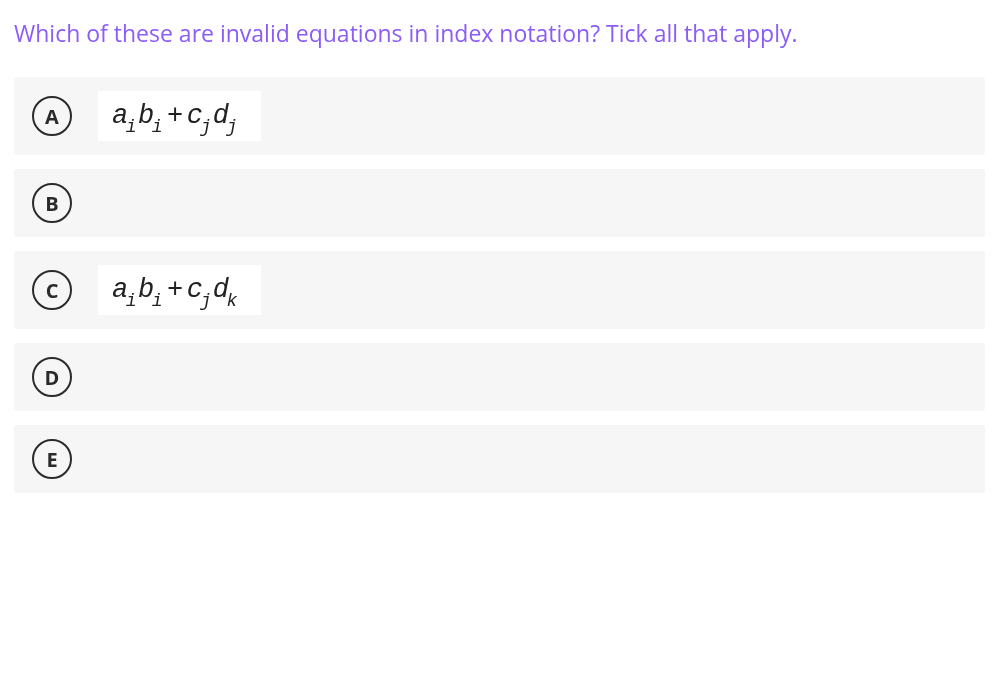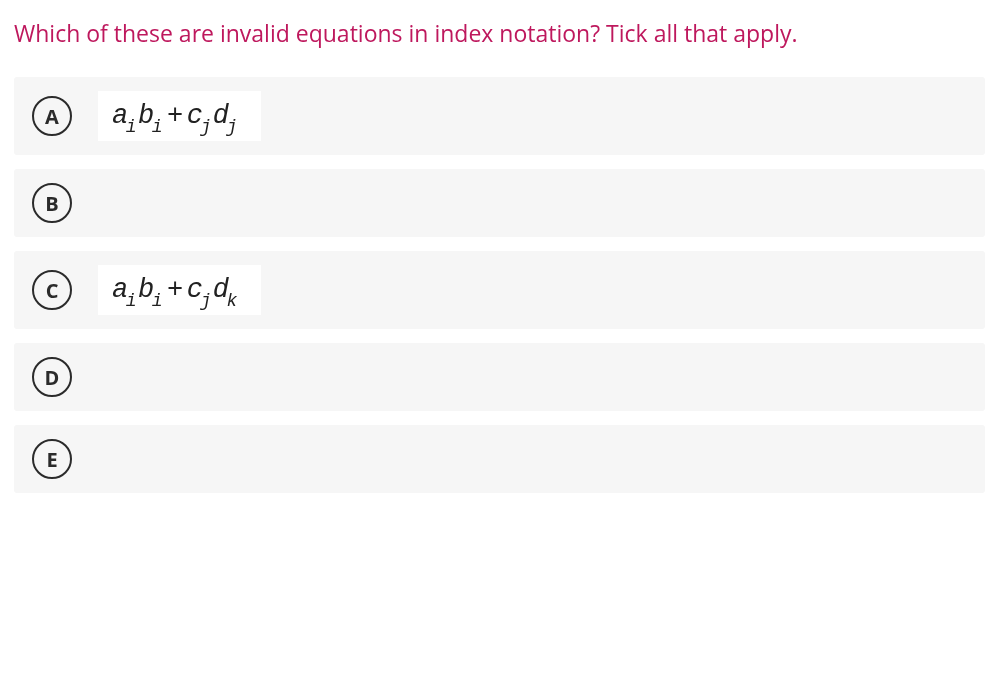--- a/index.html
+++ b/index.html
@@ -7,21 +7,21 @@
       font-family: -apple-system, 'Segoe UI', 'Open Sans', sans-serif;
       background: #ffffff;
       width: 999px;
       height: 681px;
       padding: 18px 14px;
       color: #212121;
     }
     .question {
       font-size: 23px;
       font-weight: 400;
-      color: #be185d;
+      color: #8b5cf6;
       margin-bottom: 28px;
       line-height: 1.35;
     }
     .option-row {
       background: #f6f6f6;
       border-radius: 3px;
       margin-bottom: 14px;
       padding: 14px 18px;
       display: flex;
       align-items: center;

